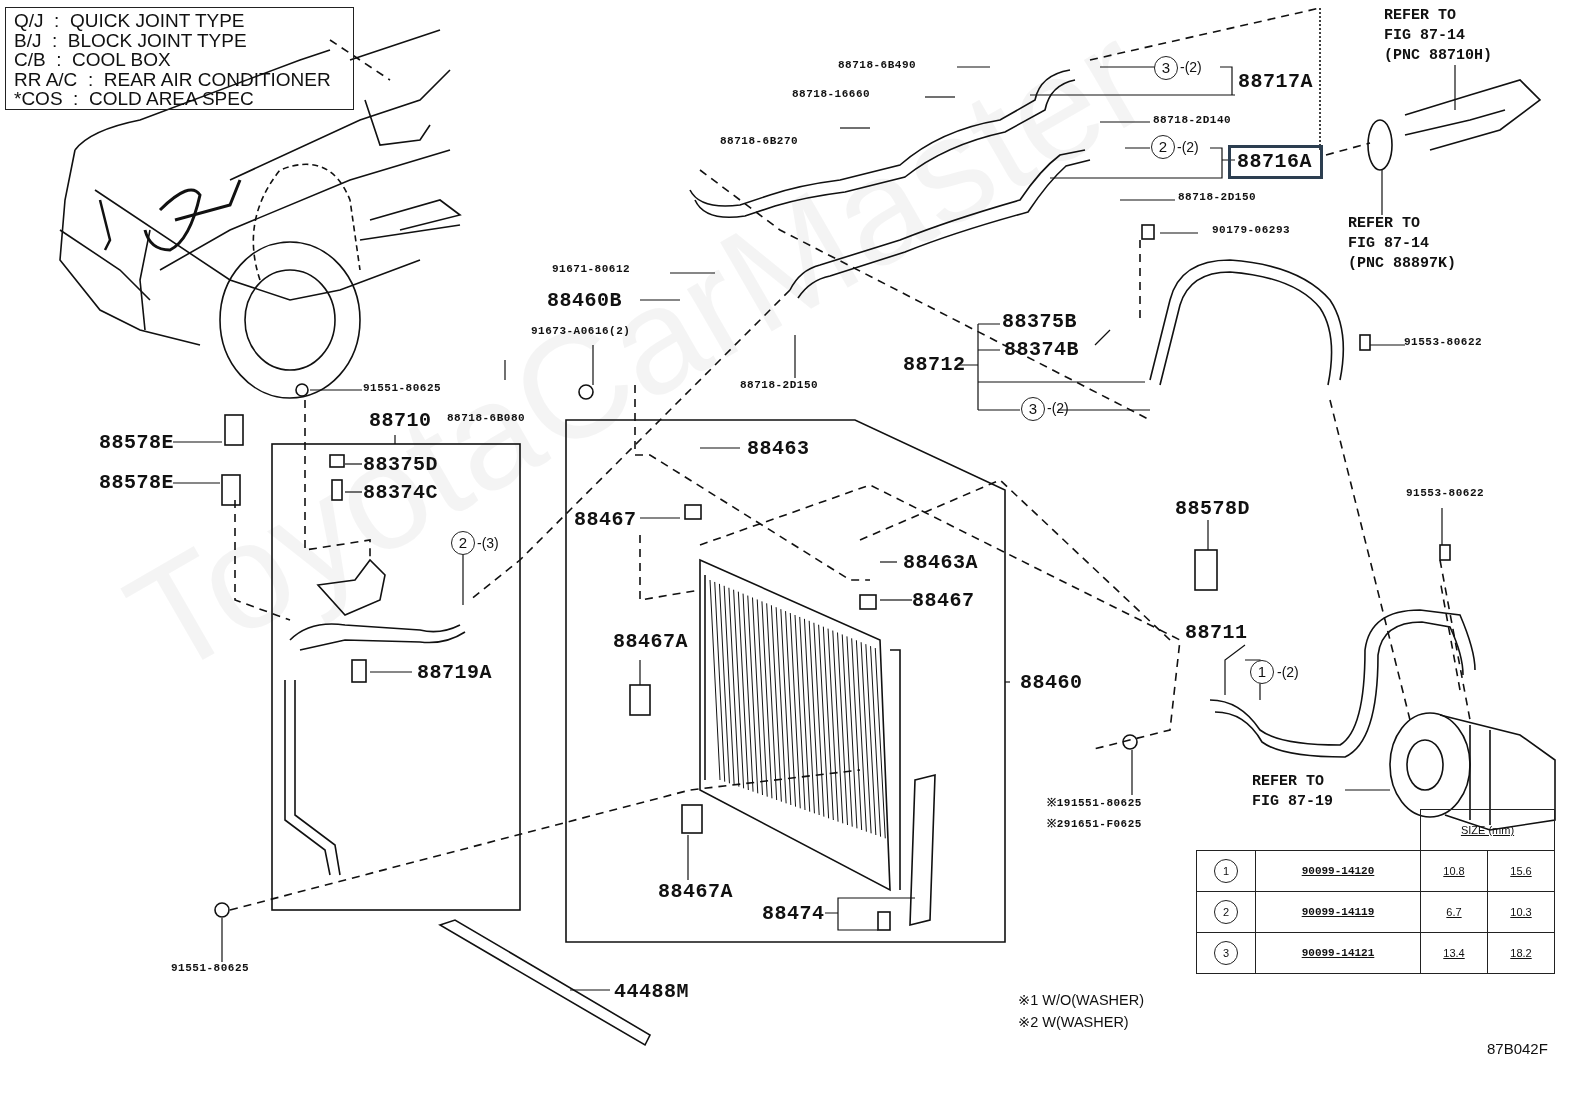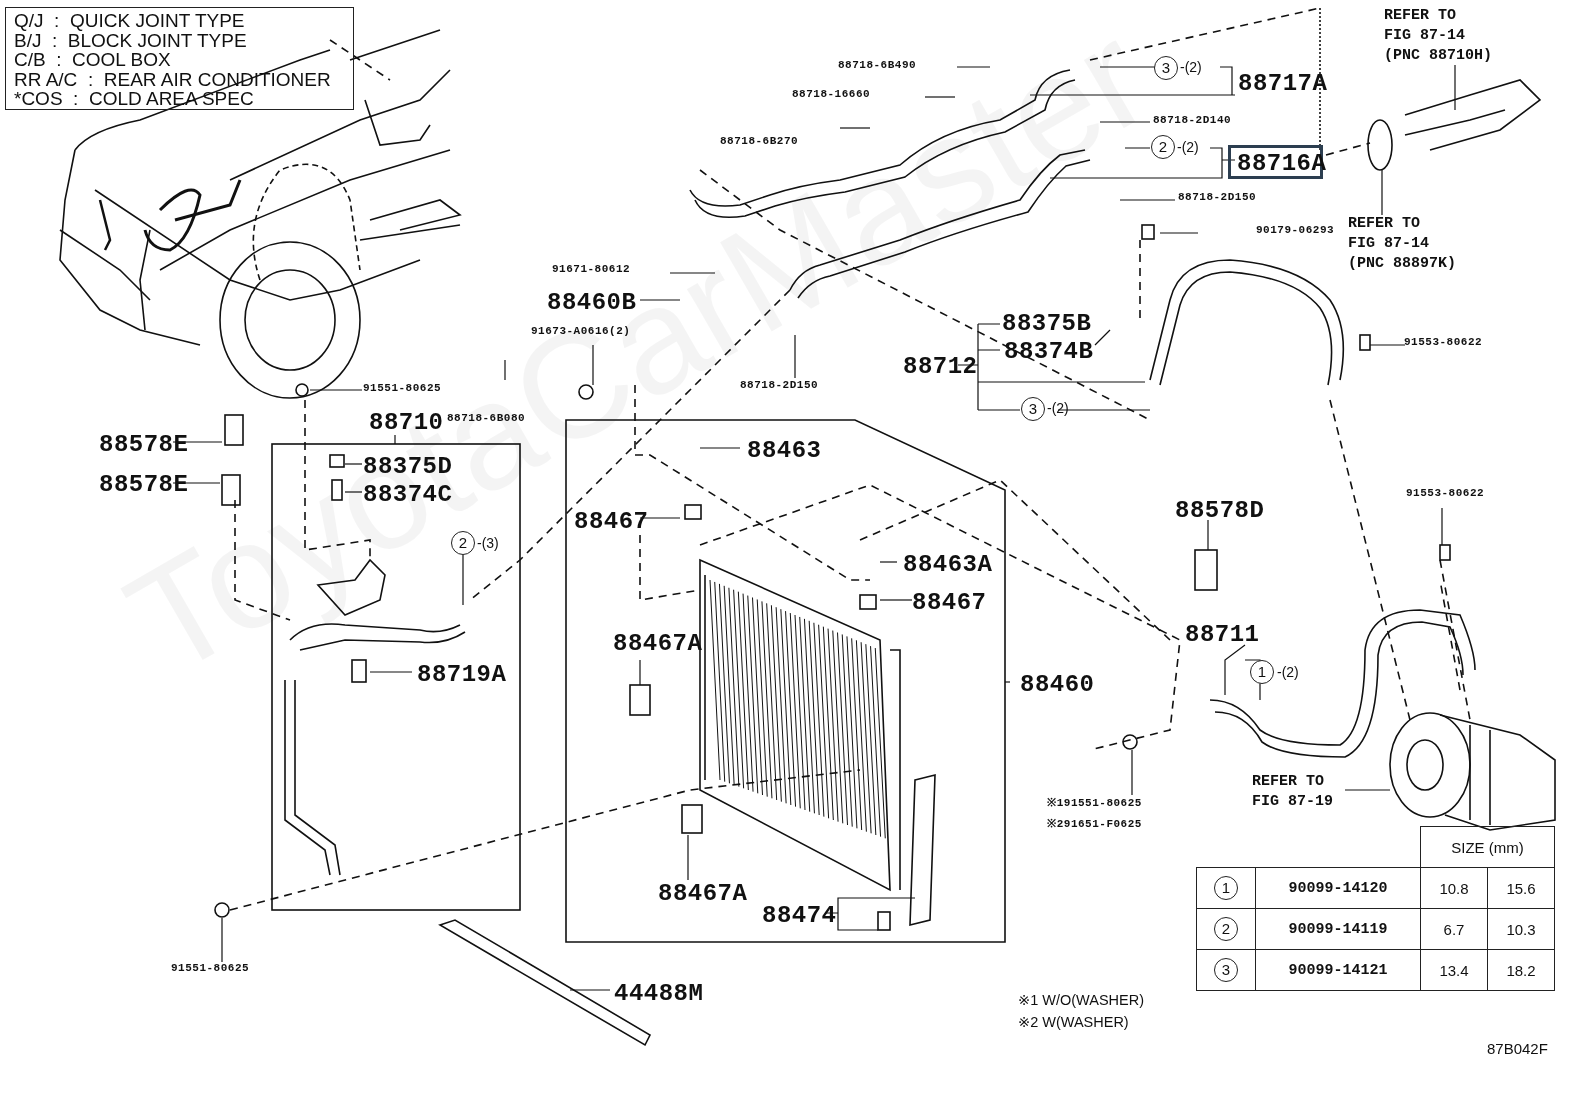--- a/index.html
+++ b/index.html
@@ -1,27 +1,27 @@
 <!DOCTYPE html>
 <html><head>
 <meta charset="utf-8">
 <style>
   html,body{margin:0;padding:0;background:#fff;}
   #canvas{position:relative;width:1592px;height:1099px;overflow:hidden;background:#fff;font-family:"DejaVu Sans Mono","Liberation Mono",monospace;color:#111;}
   svg.art{position:absolute;left:0;top:0;width:1592px;height:1099px;}
   .lbl{position:absolute;font-family:"Liberation Mono","DejaVu Sans Mono",monospace;font-weight:bold;font-size:11px;letter-spacing:0.5px;white-space:nowrap;line-height:1;}
-  .lbl.big{font-size:24px;}
+  .lbl.big{font-size:20px;}
   .ref{position:absolute;font-family:"Liberation Mono","DejaVu Sans Mono",monospace;font-weight:bold;font-size:15px;line-height:20px;white-space:pre;}
   .legend{position:absolute;left:5px;top:7px;width:349px;height:103px;border:1.5px solid #222;padding:3px 8px;box-sizing:border-box;font-family:"Liberation Sans","DejaVu Sans",sans-serif;font-size:19px;line-height:19.5px;}
   .legend div{white-space:pre;}
   .highlight{position:absolute;border:3px solid #2c3e50;}
   .circ{position:absolute;width:22px;height:22px;border:1.5px solid #222;border-radius:50%;font-family:"Liberation Sans",sans-serif;font-size:15px;text-align:center;line-height:22px;background:#fff;}
   .qty{position:absolute;font-family:"Liberation Sans",sans-serif;font-size:14px;}
   .note{position:absolute;font-family:"Liberation Sans","DejaVu Sans",sans-serif;font-size:14.5px;line-height:20px;white-space:pre;}
-  table.size{position:absolute;left:1196px;top:826px;border-collapse:collapse;font-family:"Liberation Sans",sans-serif;font-size:15px;}
+  table.size{position:absolute;left:1196px;top:809px;border-collapse:collapse;font-family:"Liberation Sans",sans-serif;font-size:11px;text-decoration:underline;}
   table.size td{border:1.5px solid #222;text-align:center;height:38px;}
   table.size td.empty{border:none;}
   table.size td.pn{font-family:"Liberation Mono",monospace;font-weight:bold;width:162px;}
   table.size td.num{width:64px;}
   table.size td.c{width:56px;}
   .tcirc{display:inline-block;width:22px;height:22px;border:1.5px solid #222;border-radius:50%;line-height:22px;}
   .figid{position:absolute;left:1487px;top:1040px;font-family:"Liberation Sans",sans-serif;font-size:15px;}
   .watermark{position:absolute;left:100px;top:560px;font-family:"Liberation Sans",sans-serif;font-size:150px;color:rgba(0,0,0,0.045);transform:rotate(-30deg);transform-origin:left top;white-space:nowrap;pointer-events:none;}
 </style>
 </head>
@@ -235,21 +235,21 @@
   </div>
 
   <div class="lbl" style="left:838px;top:60px">88718-6B490</div>
   <div class="lbl" style="left:792px;top:89px">88718-16660</div>
   <div class="lbl" style="left:720px;top:136px">88718-6B270</div>
   <div class="lbl big" style="left:1238px;top:72px">88717A</div>
   <div class="lbl" style="left:1153px;top:115px">88718-2D140</div>
   <div class="highlight" style="left:1228px;top:145px;width:89px;height:28px"></div>
   <div class="lbl big" style="left:1237px;top:152px">88716A</div>
   <div class="lbl" style="left:1178px;top:192px">88718-2D150</div>
-  <div class="lbl" style="left:1256px;top:225px">90179-06293</div>
+  <div class="lbl" style="left:1212px;top:225px">90179-06293</div>
   <div class="lbl" style="left:552px;top:264px">91671-80612</div>
   <div class="lbl big" style="left:547px;top:291px">88460B</div>
   <div class="lbl" style="left:531px;top:326px">91673-A0616(2)</div>
   <div class="lbl" style="left:740px;top:380px">88718-2D150</div>
   <div class="lbl big" style="left:1002px;top:312px">88375B</div>
   <div class="lbl big" style="left:1004px;top:340px">88374B</div>
   <div class="lbl big" style="left:903px;top:355px">88712</div>
   <div class="lbl" style="left:1404px;top:337px">91553-80622</div>
   <div class="lbl" style="left:363px;top:383px">91551-80625</div>
   <div class="lbl big" style="left:369px;top:411px">88710</div>

